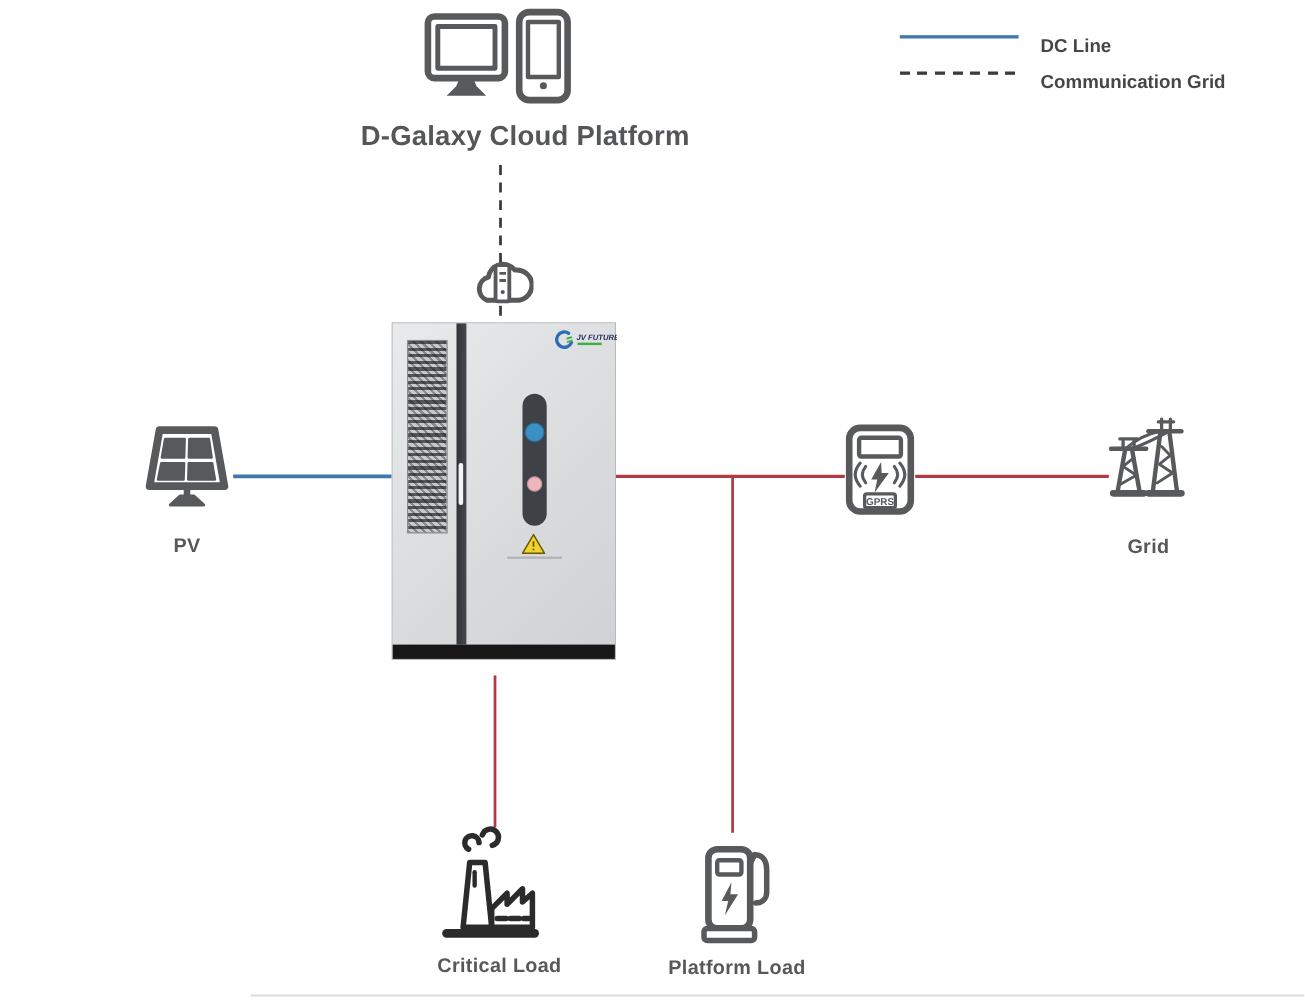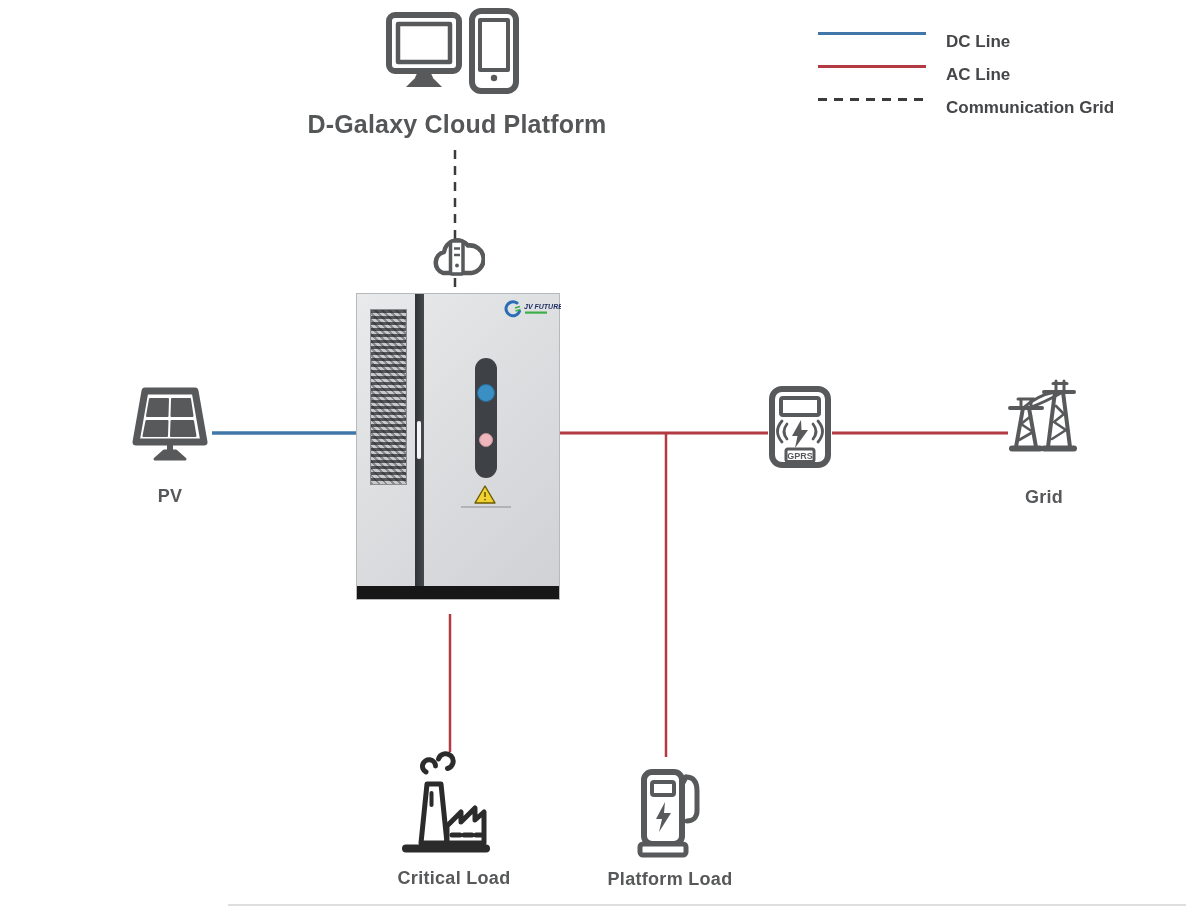--- a/index.html
+++ b/index.html
@@ -13,21 +13,21 @@
   .stage{
     position:relative;width:1186px;height:911px;background:#ffffff;overflow:hidden;
     font-family:"Liberation Sans", sans-serif;color:var(--label);
   }
   .abs{position:absolute;}
   svg{display:block;}
   .lines{position:absolute;left:0;top:0;}
 
   
   .lbl{position:absolute;font-weight:700;font-size:18px;color:var(--label);text-align:center;letter-spacing:.3px;}
-  .title{position:absolute;left:287px;top:110px;width:340px;text-align:center;font-weight:700;font-size:25px;color:#555658;letter-spacing:.2px;}
+  .title{position:absolute;left:287px;top:110px;width:340px;text-align:right;font-weight:700;font-size:25px;color:#555658;letter-spacing:.2px;}
 
   
   .legend{position:absolute;left:818px;top:32px;width:360px;}
   .legend .row{display:flex;align-items:flex-start;height:33px;}
   .legend .sample{width:108px;margin-right:20px;flex:0 0 auto;}
   .legend .sample.dc{height:3px;background:var(--dc);}
   .legend .sample.ac{height:3px;background:var(--ac);}
   .legend .sample.comm{height:2.5px;background:repeating-linear-gradient(90deg,var(--comm) 0 9px,transparent 9px 16px);}
   .legend .txt{font-size:17px;font-weight:600;color:#454648;}
 
@@ -78,24 +78,20 @@
       <circle cx="114" cy="72" r="3.2" fill="var(--ink)" stroke="none"></circle>
     </g>
   </svg>
 
   <div class="title">D-Galaxy Cloud Platform</div>
 
   <div class="legend">
     <div class="row">
       <div class="sample dc"></div>
       <div class="txt">DC Line</div>
-    </div>
-    <div class="row">
-      <div class="sample ac"></div>
-      <div class="txt">AC Line</div>
     </div>
     <div class="row">
       <div class="sample comm"></div>
       <div class="txt">Communication Grid</div>
     </div>
   </div>
 
   <svg class="abs" style="left:427px;top:227px;" width="58" height="60" viewBox="0 0 58 60">
     <path d="M16,46 A11,11 0 0 1 17,25 A13.5,13.5 0 0 1 41,18.5 A10,10 0 0 1 44.5,46 Z" fill="#ffffff" stroke="var(--ink)" stroke-width="4.5" stroke-linejoin="round"></path>
     <rect x="23.5" y="14" width="12.5" height="33" rx="2" fill="#ffffff" stroke="var(--ink)" stroke-width="3.5"></rect>

